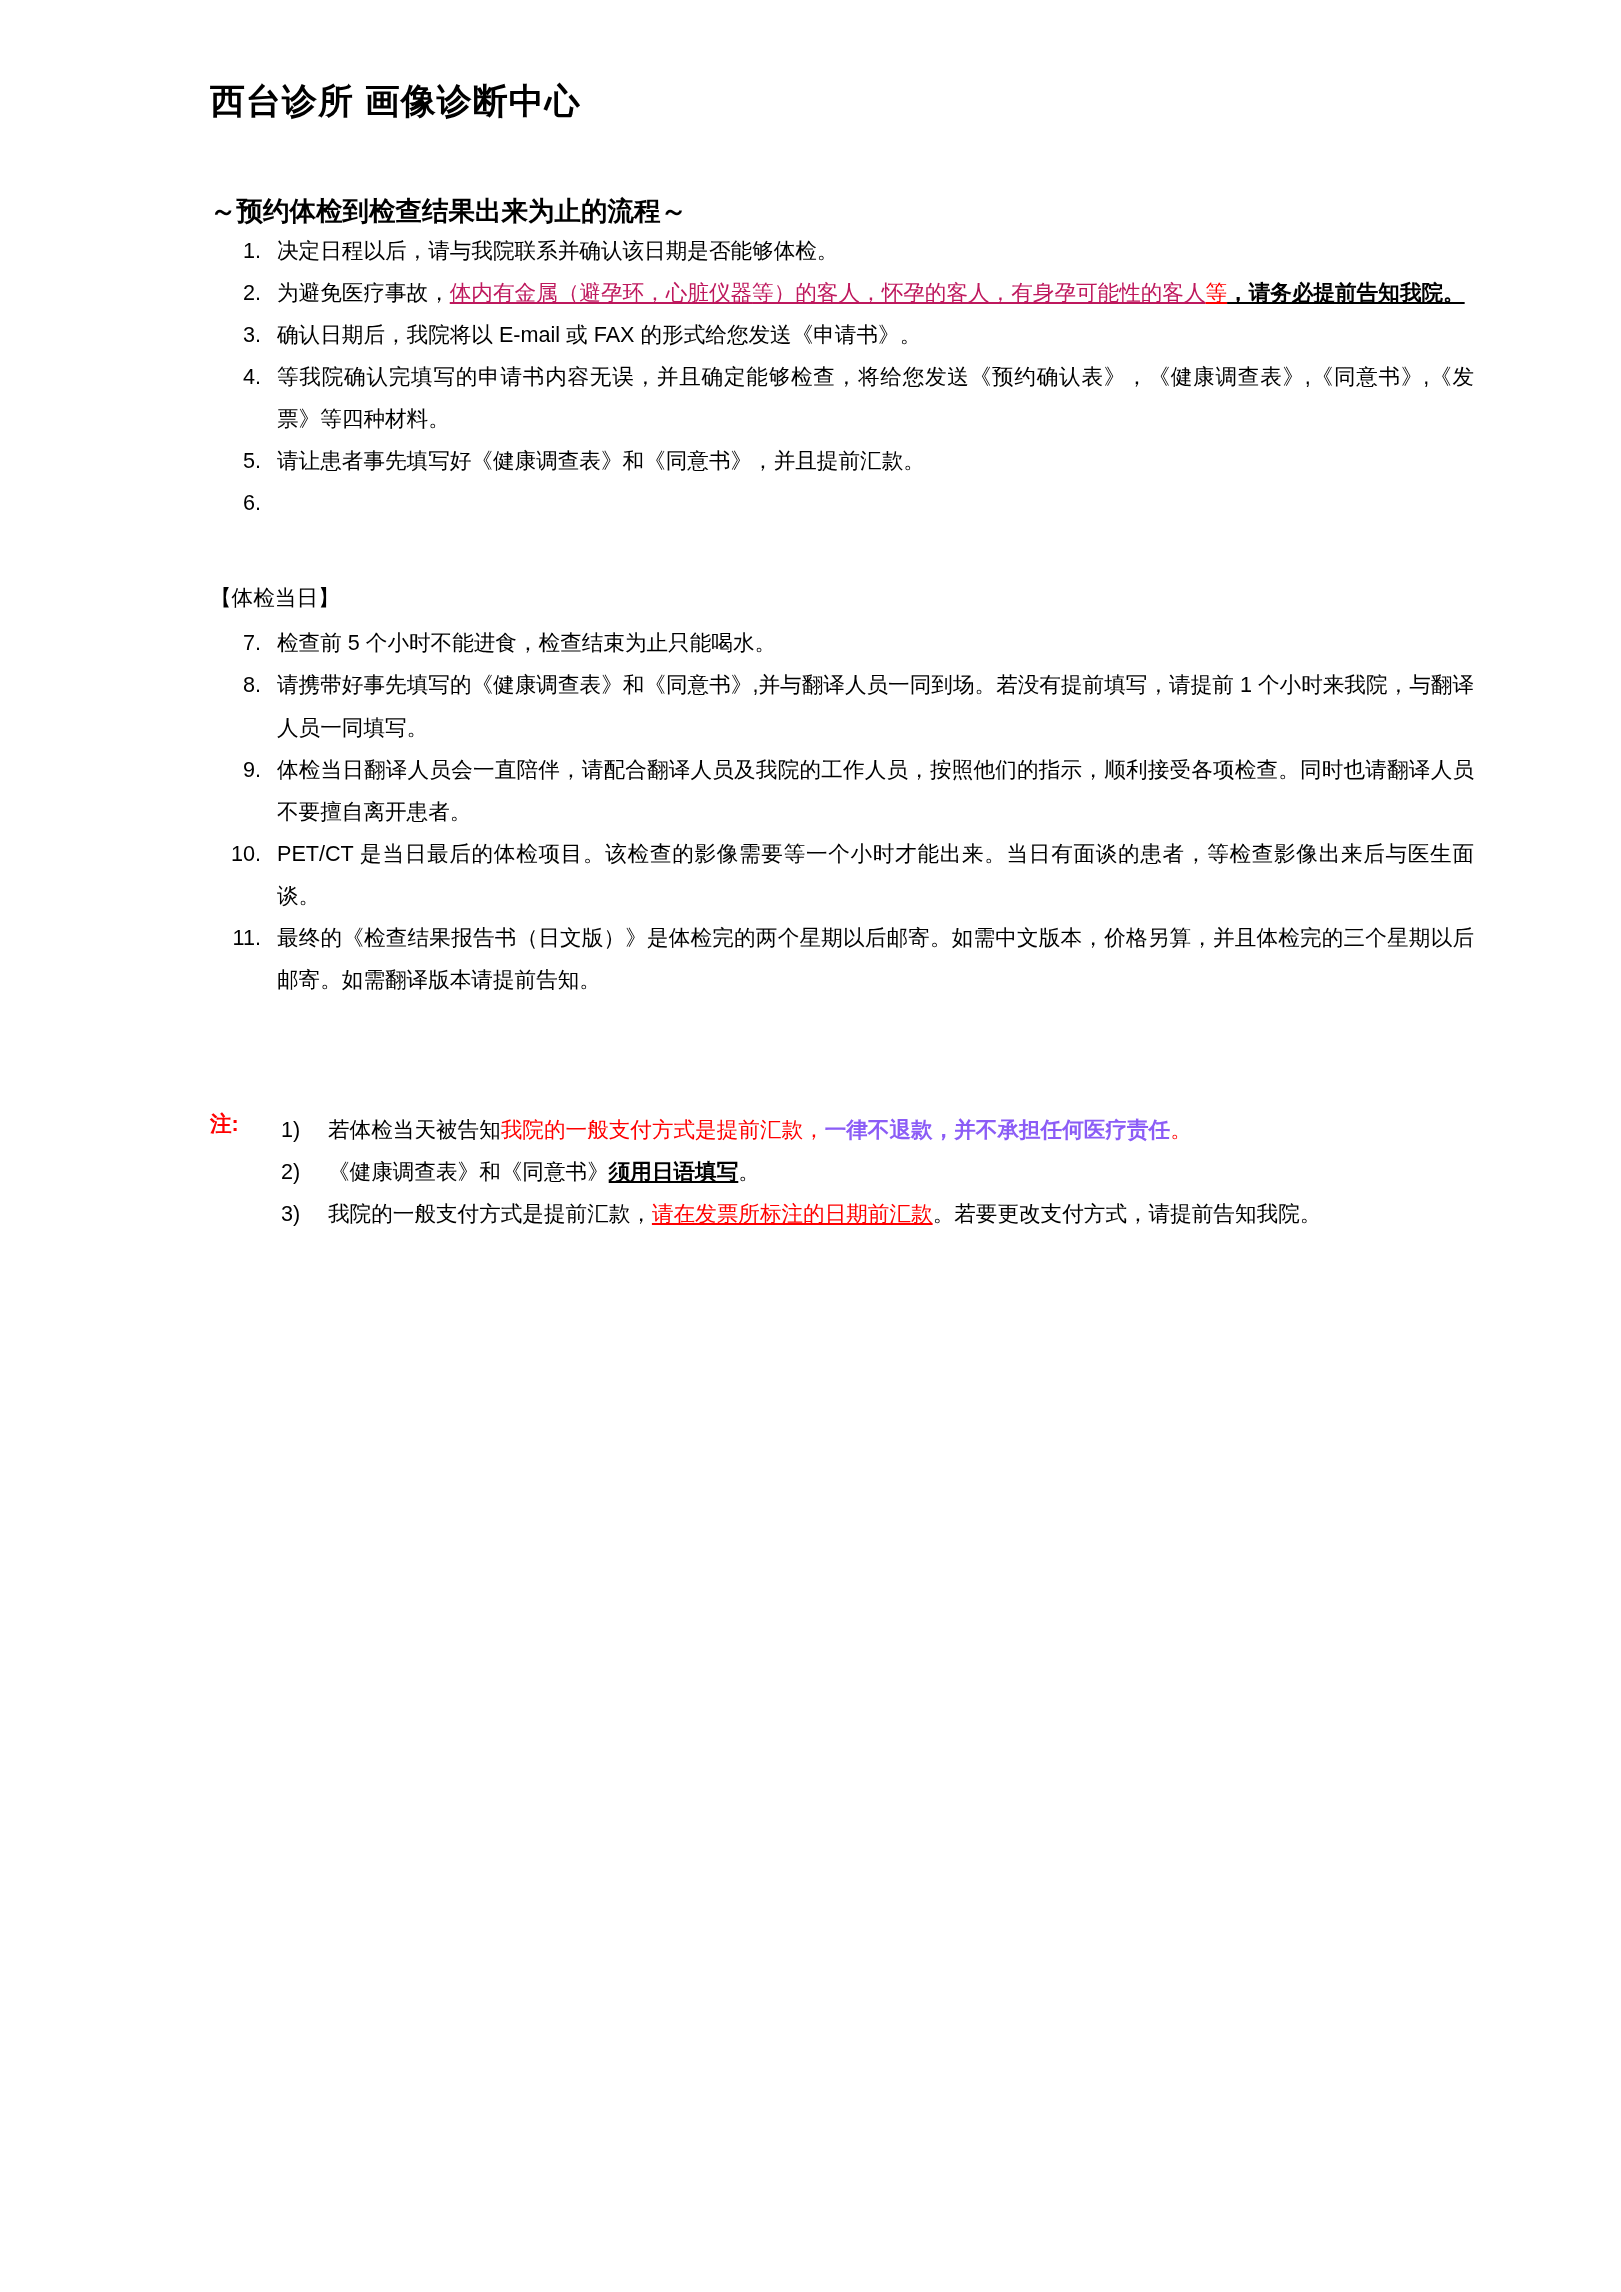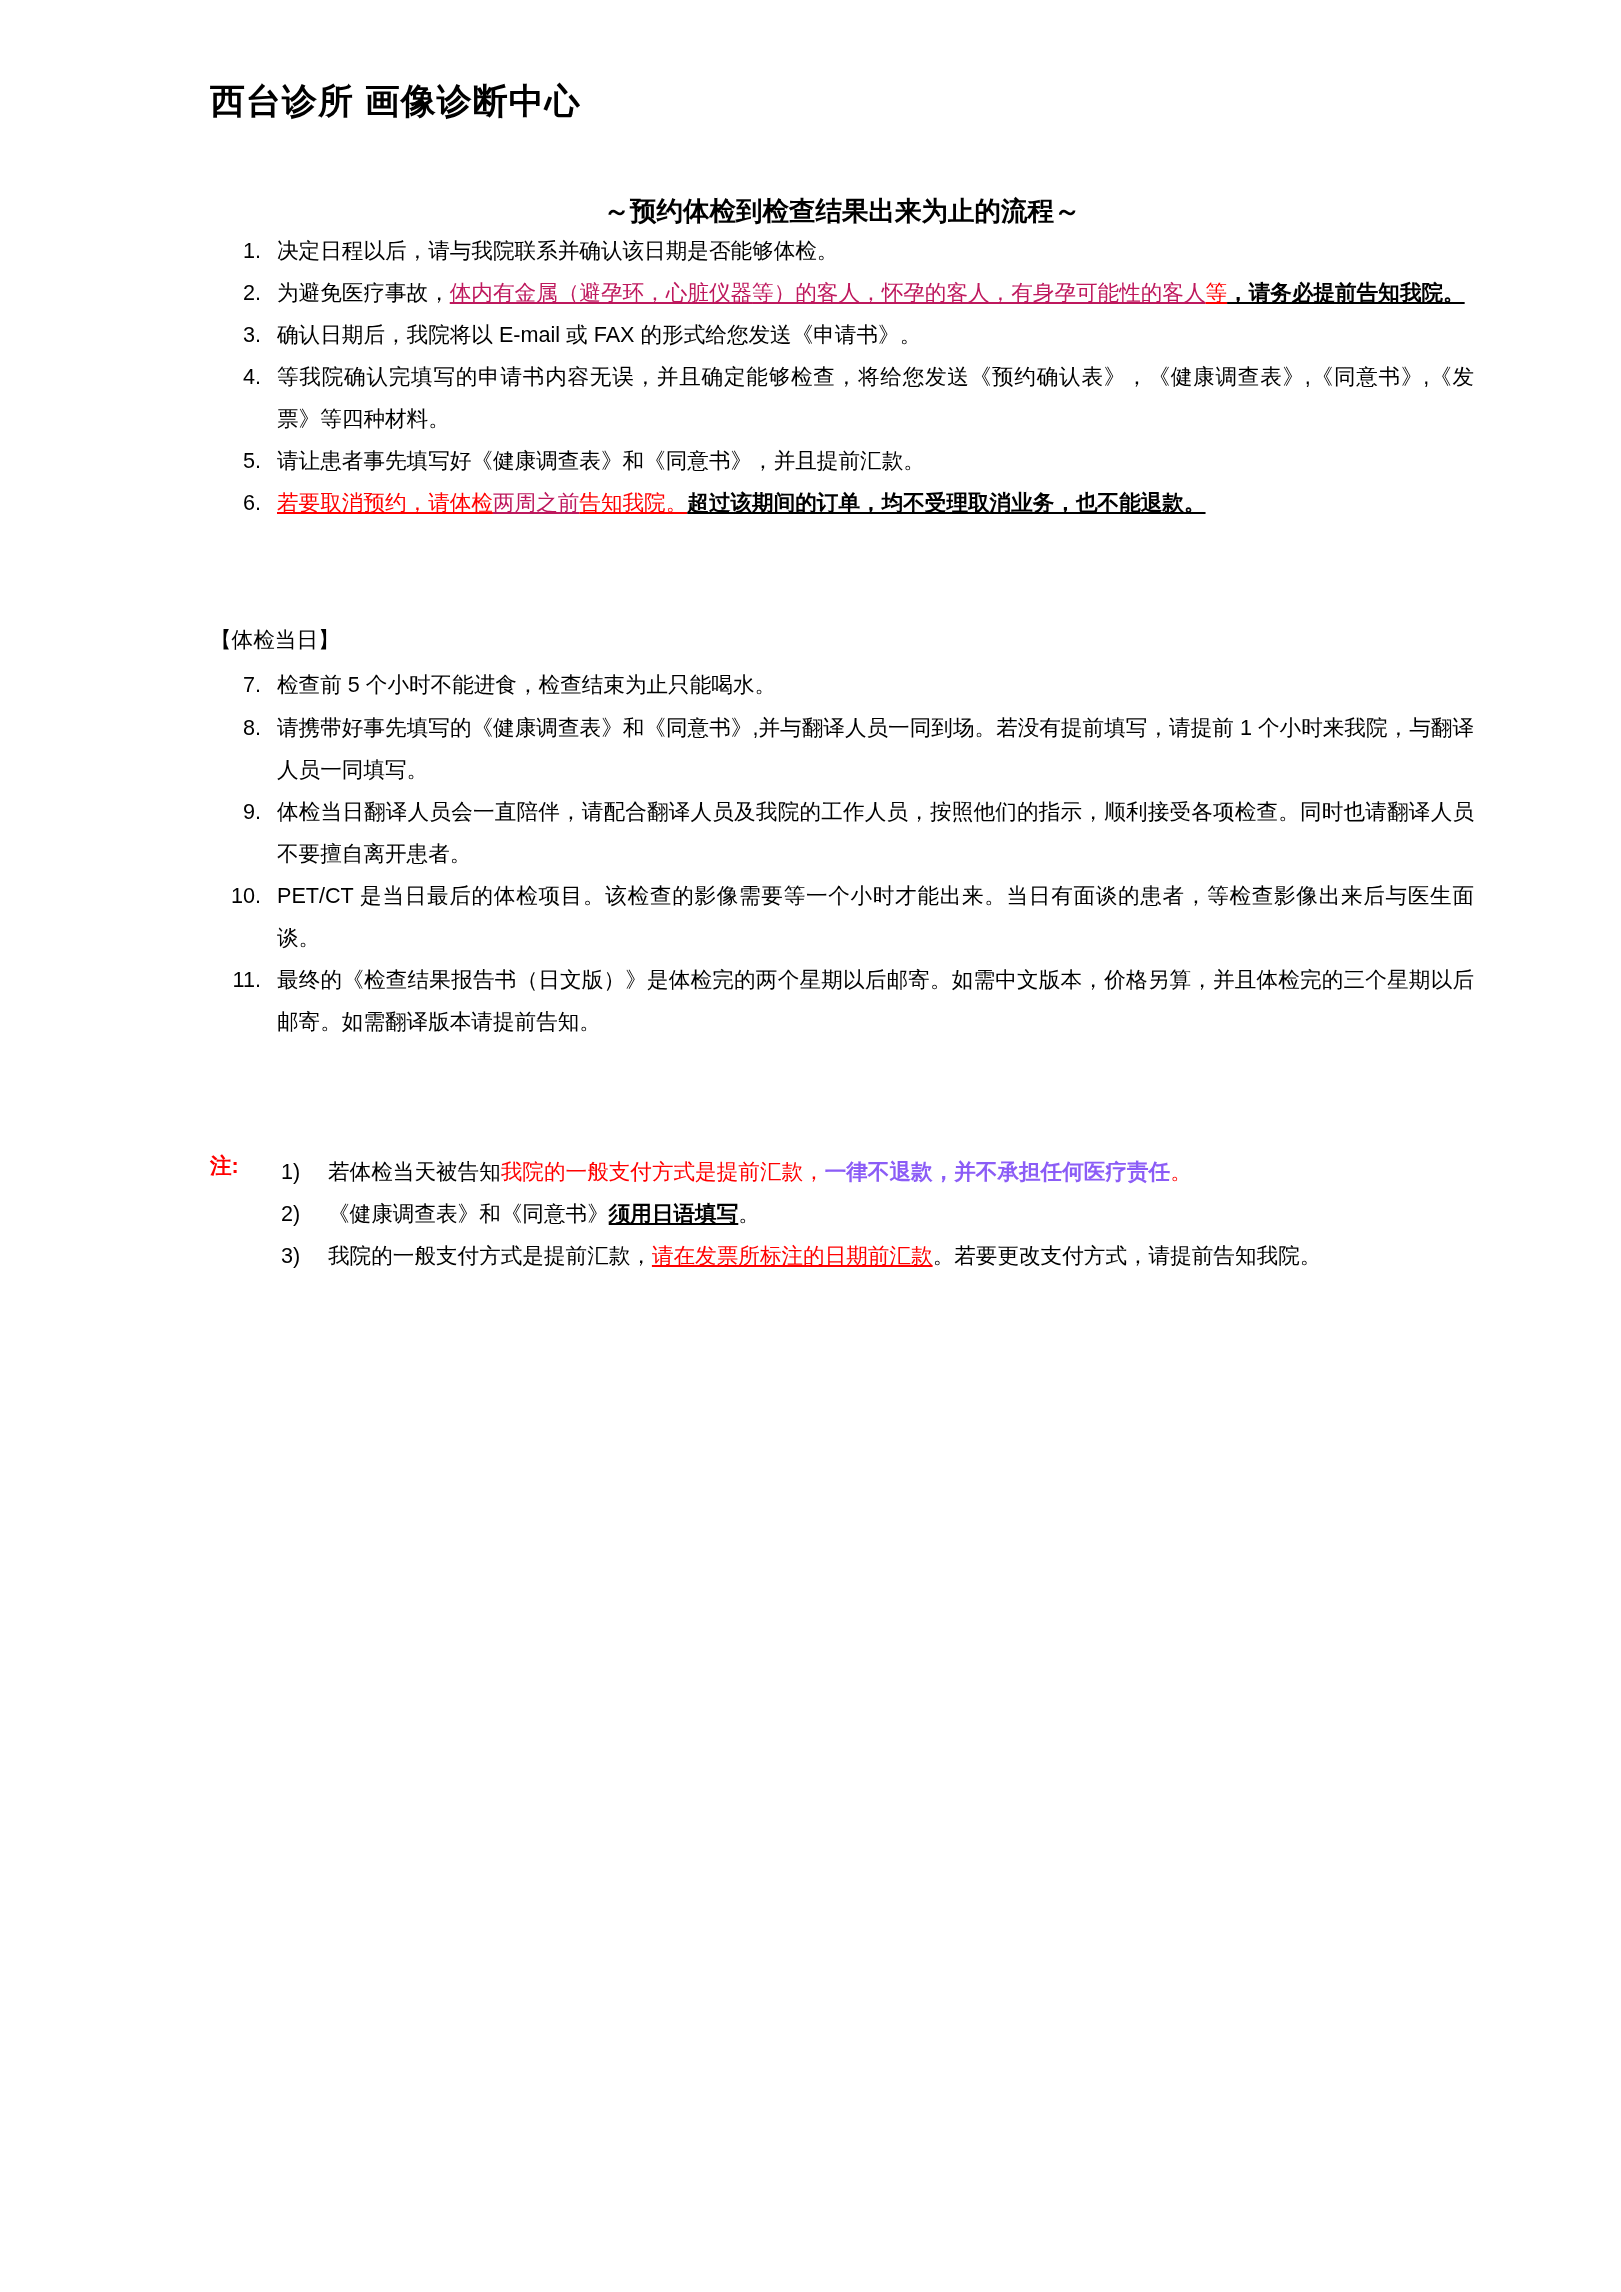--- a/index.html
+++ b/index.html
@@ -26,21 +26,20 @@
     font-weight: bold;
     letter-spacing: 1px;
     margin: 0 0 0 29px;
     line-height: 1.3;
   }
   .subtitle {
     font-size: 26.5px;
     font-weight: bold;
     margin: 69px 0 0 29px;
     line-height: 1.4;
-    text-align: center;
   }
   .section-head {
     font-size: 21.6px;
     margin: 61px 0 7.8px 29px;
     line-height: 1.5;
   }
   ol.steps {
     list-style: none;
     margin: 0;
     padding: 0;
@@ -131,21 +130,21 @@
 
   <h2 class="subtitle">～预约体检到检查结果出来为止的流程～</h2>
 
 
   <ol class="steps" id="steps1">
       <li><span class="num">1.</span><span><span>决定日程以后，请与我院联系并确认该日期是否能够体检。</span></span></li>
       <li><span class="num">2.</span><span><span>为避免医疗事故，</span><span class="rbu">体内有金属（避孕环，心脏仪器</span><span class="rbu">等）的客人，怀孕的客人，有身孕可能性的客人</span><span class="ru">等</span><span class="u">，请务必提前告知我院。</span></span></li>
       <li><span class="num">3.</span><span><span>确认日期后，我院将以 E-mail 或 FAX 的形式给您发送《申请书》。</span></span></li>
       <li><span class="num">4.</span><span><span>等我院确认完填写的申请书内容无误，并且确定能够检查，将给您发送《预约确认表》，《健康调查表》,《同意书》,《发票》等四种材料。</span></span></li>
       <li><span class="num">5.</span><span><span>请让患者事先填写好《健康调查表》和《同意书》，并且提前汇款。</span></span></li>
-      <li><span class="num">6.</span><span><span class="ru">若要取消预约，请体检</span><span class="rbu">两周之前</span><span class="ru">告知我院。</span><span class="u">超过该期间的订单，均不受理取消业务，也不能退款。</span></span></li>
+      <li><span class="num">6.</span></li>
     </ol>
 
   <div class="gap"></div>
 
   <div class="section-head">【体检当日】</div>
 
   <ol class="steps" id="steps2">
       <li><span class="num">7.</span><span><span>检查前 5 个小时不能进食，检查结束为止只能喝水。</span></span></li>
       <li><span class="num">8.</span><span><span>请携带好事先填写的《健康调查表》和《同意书》,并与翻译人员一同到场。若没有提前填写，请提前 1 个小时来我院，与翻译人员一同填写。</span></span></li>
       <li><span class="num">9.</span><span><span>体检当日翻译人员会一直陪伴，请配合翻译人员及我院的工作人员，按照他们的指示，顺利接受各项检查。同时也请翻译人员不要擅自离开患者。</span></span></li>

